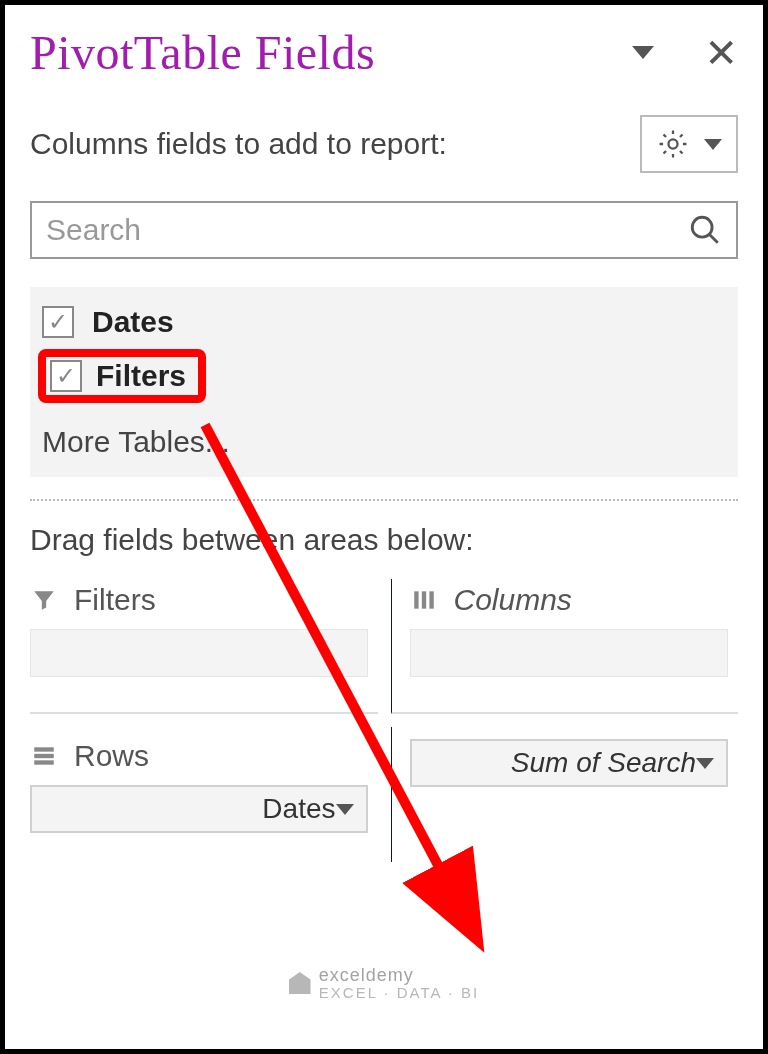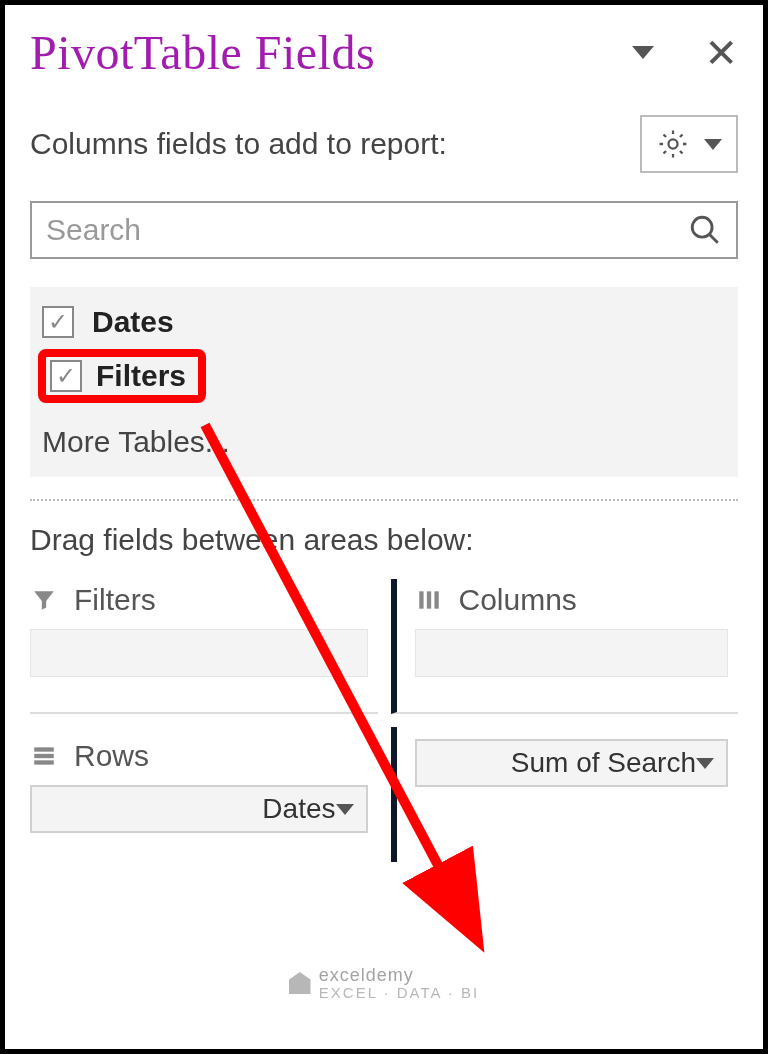--- a/index.html
+++ b/index.html
@@ -149,21 +149,21 @@
 .areas-grid {
   display: grid;
   grid-template-columns: 1fr 1fr;
   grid-template-rows: auto auto;
   gap: 13px;
 }
 .area-cell {
   padding: 4px 10px 10px 0;
   min-height: 135px;
 }
-.area-cell.right { padding-left: 18px; border-left: 6px solid #0f172a; }
+.area-cell.right { padding-left: 18px; border-left: 1px solid #0f172a; font-style: italic; }
 .area-cell.top { border-bottom: 2px solid #ddd; padding-bottom: 18px; }
 .area-cell.bottom { padding-top: 12px; text-align: right; }
 .area-header {
   display: flex;
   align-items: center;
   gap: 16px;
   margin-bottom: 12px;
   color: #555;
   font-size: 30px;
 }

